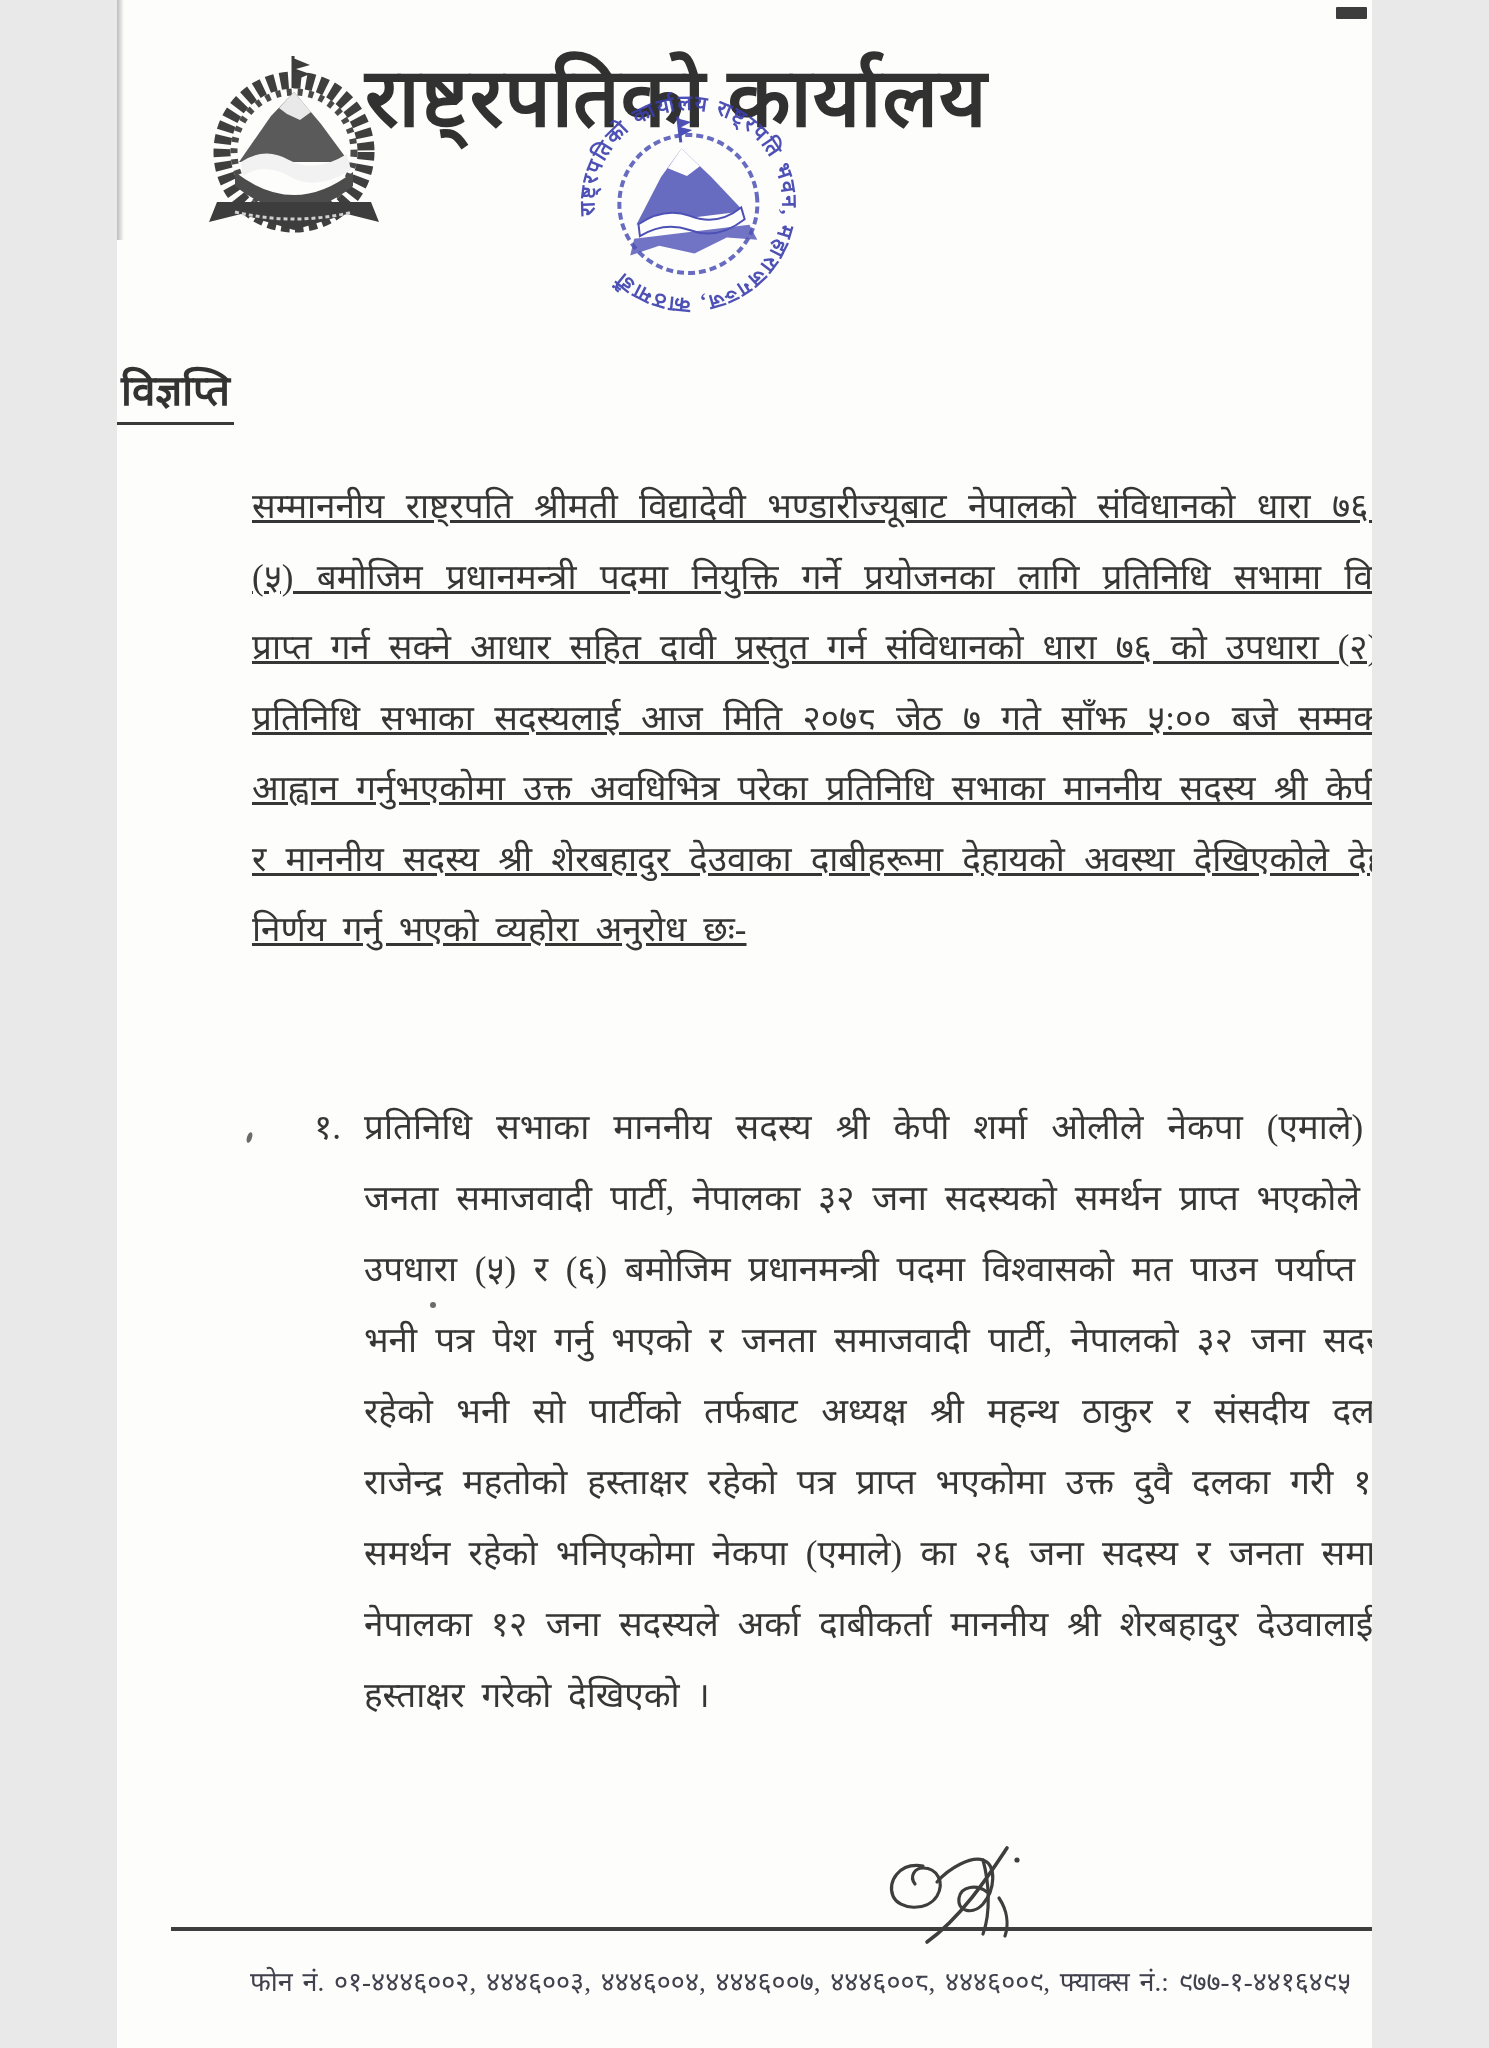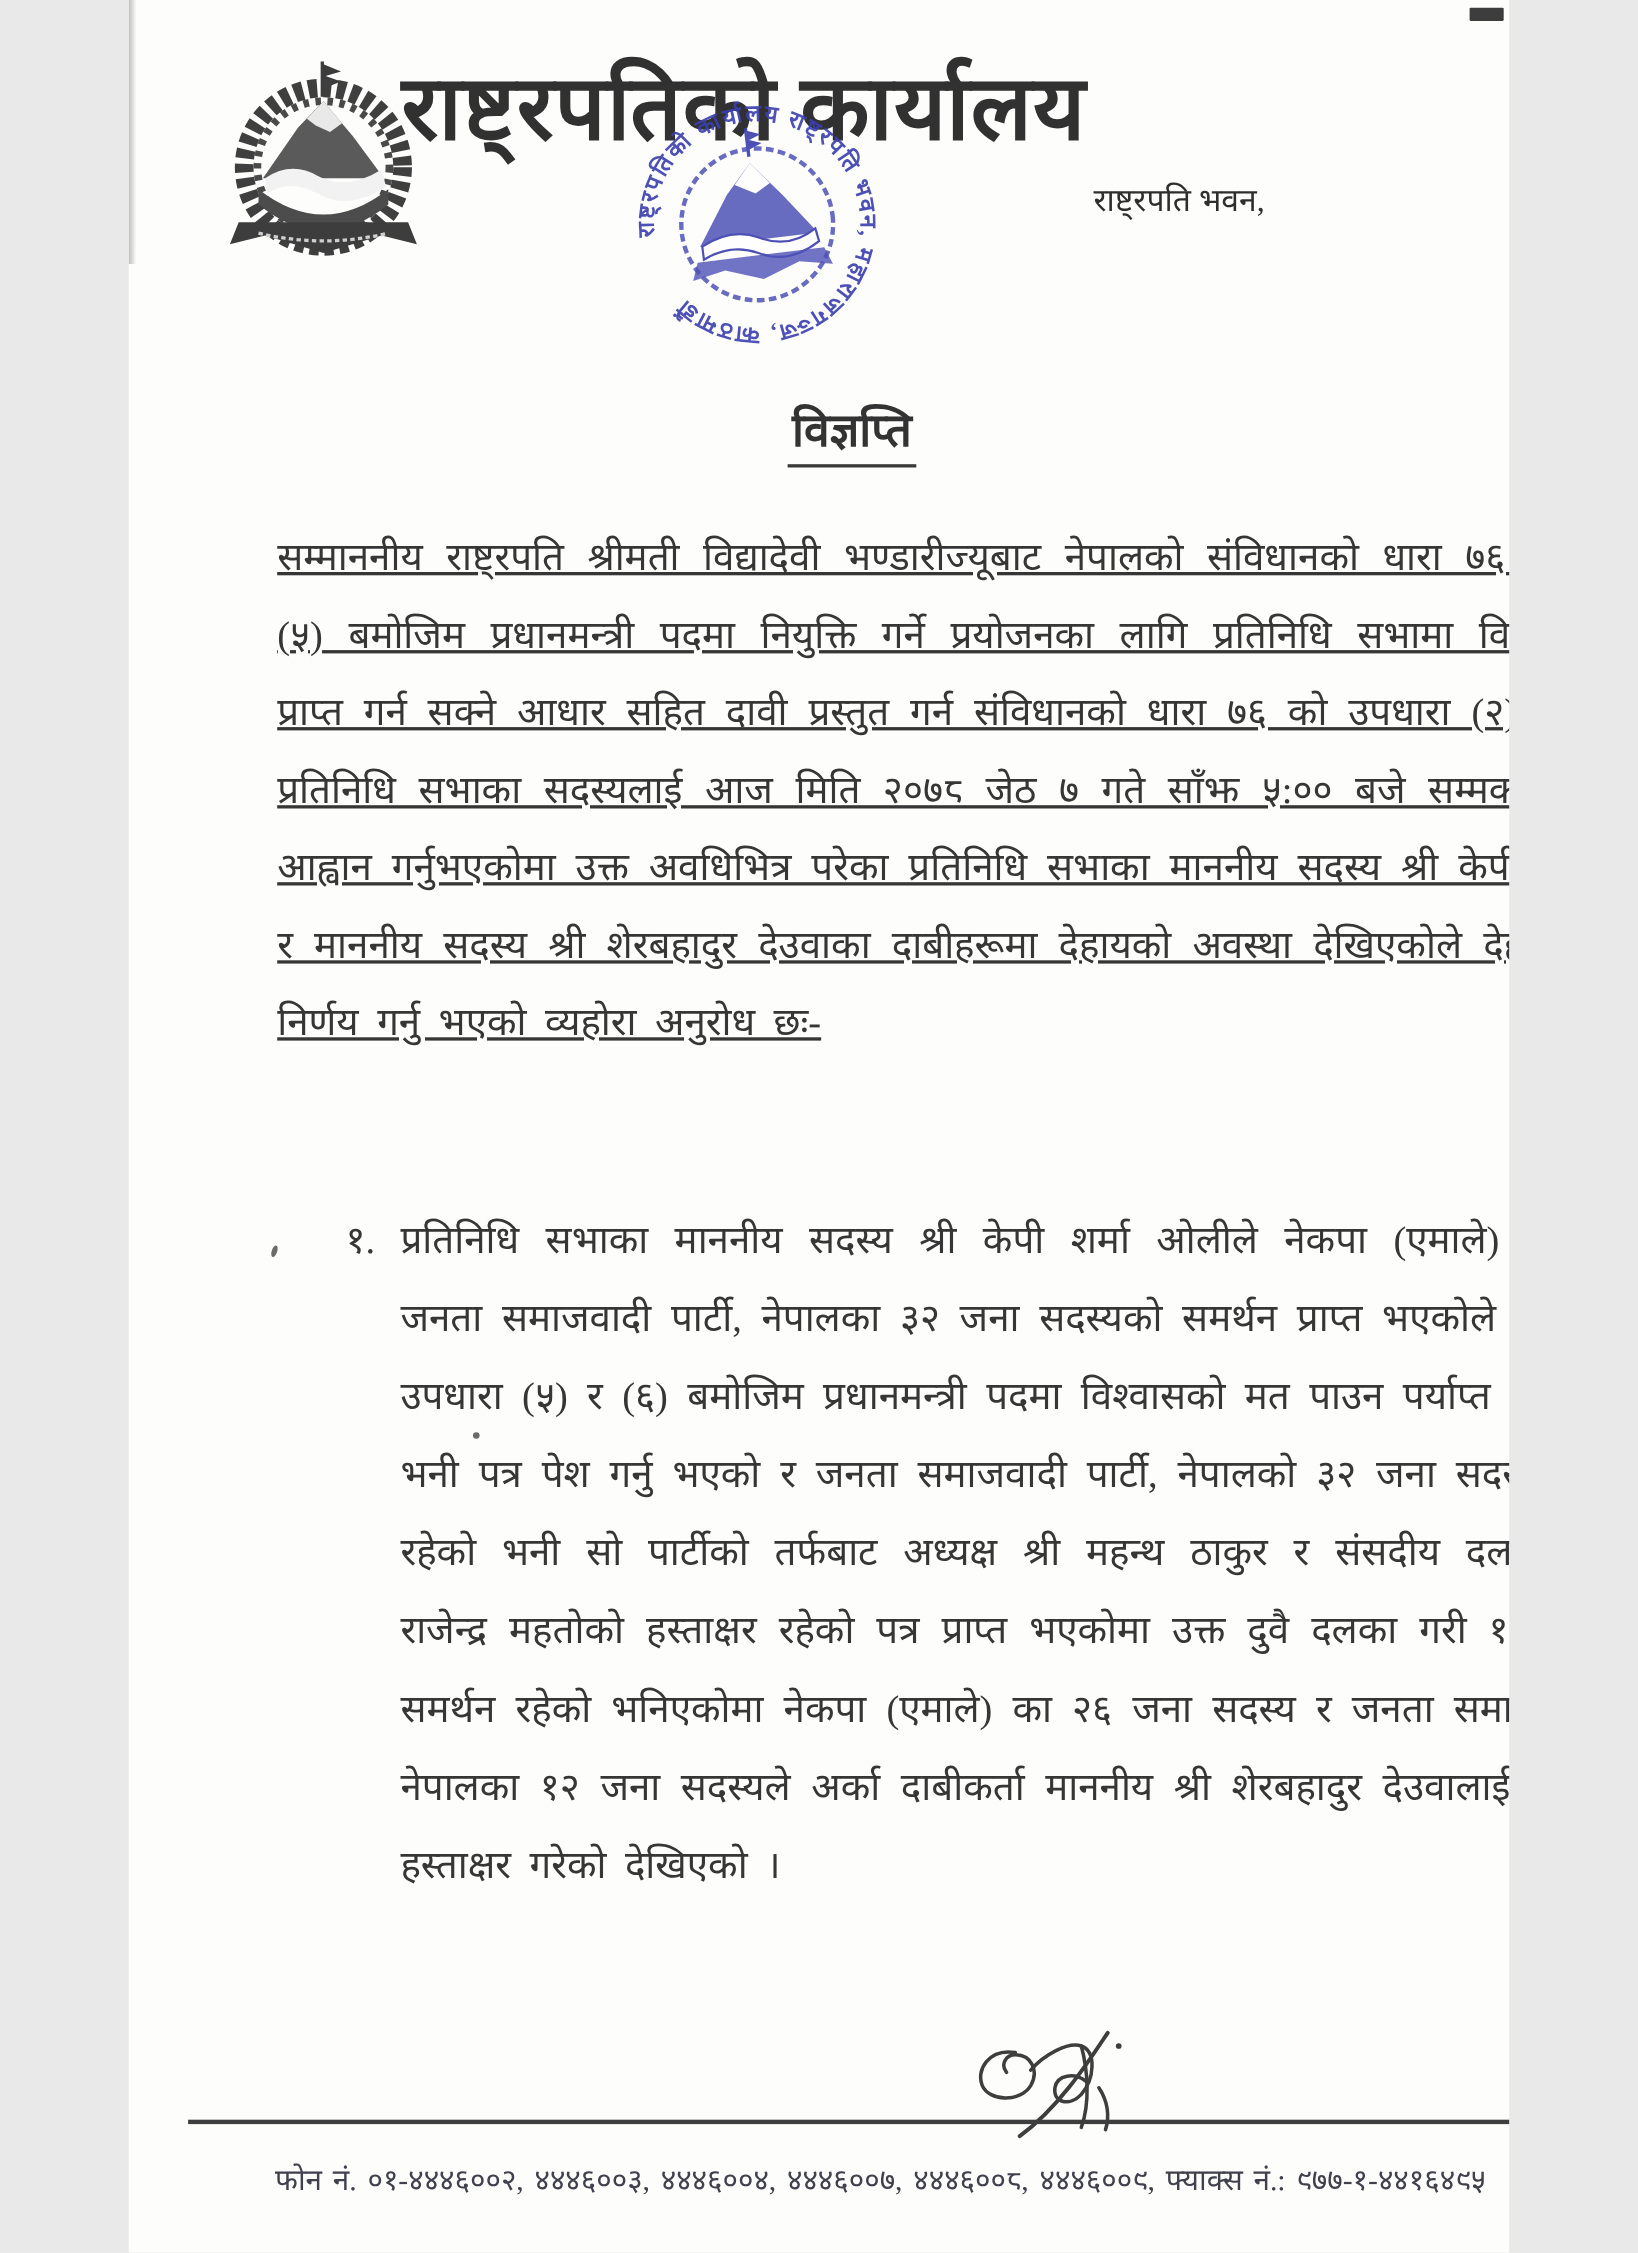--- a/index.html
+++ b/index.html
@@ -17,21 +17,21 @@
   .office-title {
     position:absolute; left:248px; top:38px;
     font-size:82px; font-weight:600; letter-spacing:1px;
     color:#313131; white-space:nowrap;
   }
   .stamp { position:absolute; left:455px; top:82px; opacity:.9; transform:rotate(-7deg); }
   .address {
     position:absolute; left:877px; top:158px;
     font-size:29px; line-height:50px; color:#2e2e2e; white-space:nowrap;
   }
-  .doc-heading-wrap { position:absolute; left:0; top:360px; width:100%; text-align:center;margin-left:30px; }
+  .doc-heading-wrap { position:absolute; left:0; top:360px; width:100%; text-align:left; }
   .doc-heading {
     display:inline-block; font-size:42px; font-weight:700; color:#333;
     border-bottom:3px solid #3a3a3a; padding:0 4px 5px 4px;
   }
   .para {
     position:absolute; left:135px; top:472px; width:1288px;
     font-size:35px; line-height:70.5px; text-align:justify;
     word-spacing:8px; color:#363636;text-decoration:underline;
   }
   .list-item {
@@ -97,21 +97,20 @@
     <path d="M62,136 L92,92 L116,66 L142,98 L170,136 Z" fill="#3b3fae" opacity=".85"></path>
     <path d="M100,84 L116,66 L132,86 L118,94 Z" fill="#ffffff"></path>
     <path d="M64,136 Q92,122 116,134 Q142,148 168,132 L170,144 Q140,162 114,148 Q90,136 64,148 Z" fill="#ffffff" stroke="#3b3fae" stroke-width="2"></path>
     <path d="M58,150 L174,150 L180,166 L150,160 L116,172 L82,160 L52,166 Z" fill="#3b3fae" opacity=".8"></path>
     <text font-size="21" fill="#3b3fae" font-weight="bold" letter-spacing="2">
       <textPath href="#seal-ring">राष्ट्रपतिको कार्यालय राष्ट्रपति भवन, महाराजगञ्ज, काठमाडौं</textPath>
     </text>
   </svg>
 
   <div class="address">
-    <div>राष्ट्रपति भवन,</div>
   </div>
 
   <div class="doc-heading-wrap">
     <span class="doc-heading">विज्ञप्ति</span>
   </div>
 
   <div class="para">सम्माननीय राष्ट्रपति श्रीमती विद्यादेवी भण्डारीज्यूबाट नेपालको संविधानको धारा ७६ को उपधारा (५) बमोजिम प्रधानमन्त्री पदमा नियुक्ति गर्ने प्रयोजनका लागि प्रतिनिधि सभामा विश्वासको मत प्राप्त गर्न सक्ने आधार सहित दावी प्रस्तुत गर्न संविधानको धारा ७६ को उपधारा (२) बमोजिमको प्रतिनिधि सभाका सदस्यलाई आज मिति २०७८ जेठ ७ गते साँझ ५:०० बजे सम्मको समय दिई आह्वान गर्नुभएकोमा उक्त अवधिभित्र परेका प्रतिनिधि सभाका माननीय सदस्य श्री केपी शर्मा ओली र माननीय सदस्य श्री शेरबहादुर देउवाका दाबीहरूमा देहायको अवस्था देखिएकोले देहाय बमोजिम निर्णय गर्नु भएको व्यहोरा अनुरोध छः-</div>
 
   <div class="list-item">
     <span class="list-number">१.</span>

